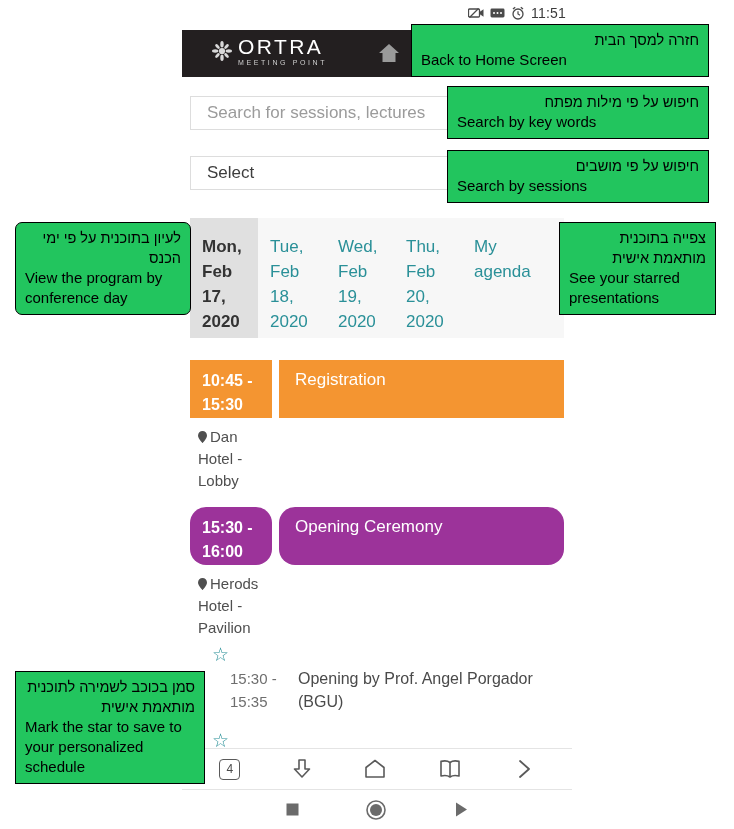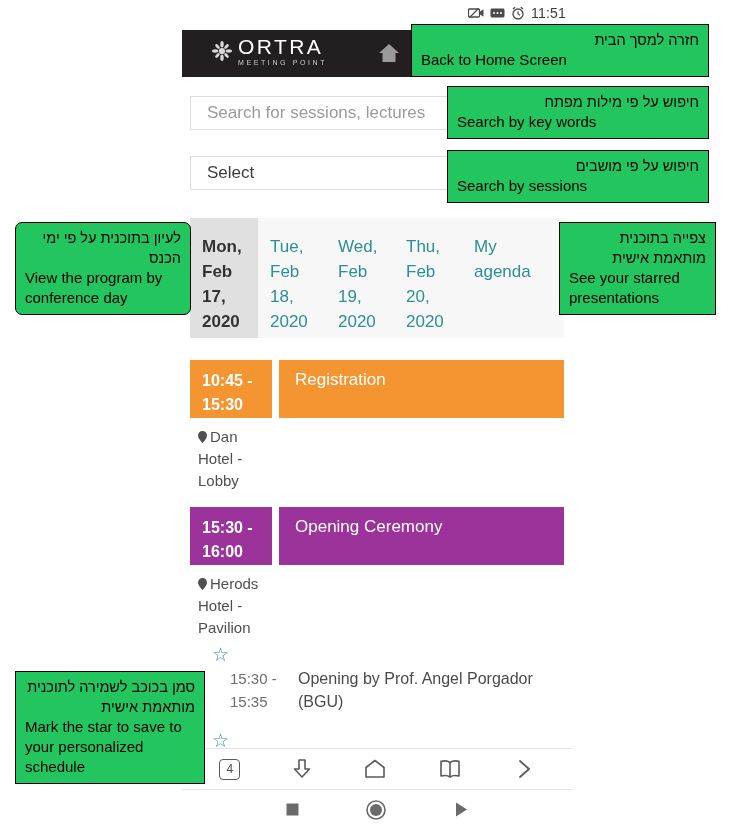--- a/index.html
+++ b/index.html
@@ -149,21 +149,21 @@
   .title-box {
     flex: 1;
     min-height: 58px;
     box-sizing: border-box;
     color: #ffffff;
     font-size: 17px;
     font-weight: normal;
     padding: 10px 0 0 16px;
   }
   .orange { background: #f49531; }
-  .purple { background: #9c339a; }
+  .purple { background: #9c339a; border-radius: 16px; }
   .loc {
     width: 78px;
     margin-top: 8px;
     font-size: 15px;
     line-height: 22px;
     color: #4f4f4f;
     padding-left: 8px;
     box-sizing: border-box;
   }
   .loc .pin { margin-right: 3px; }

